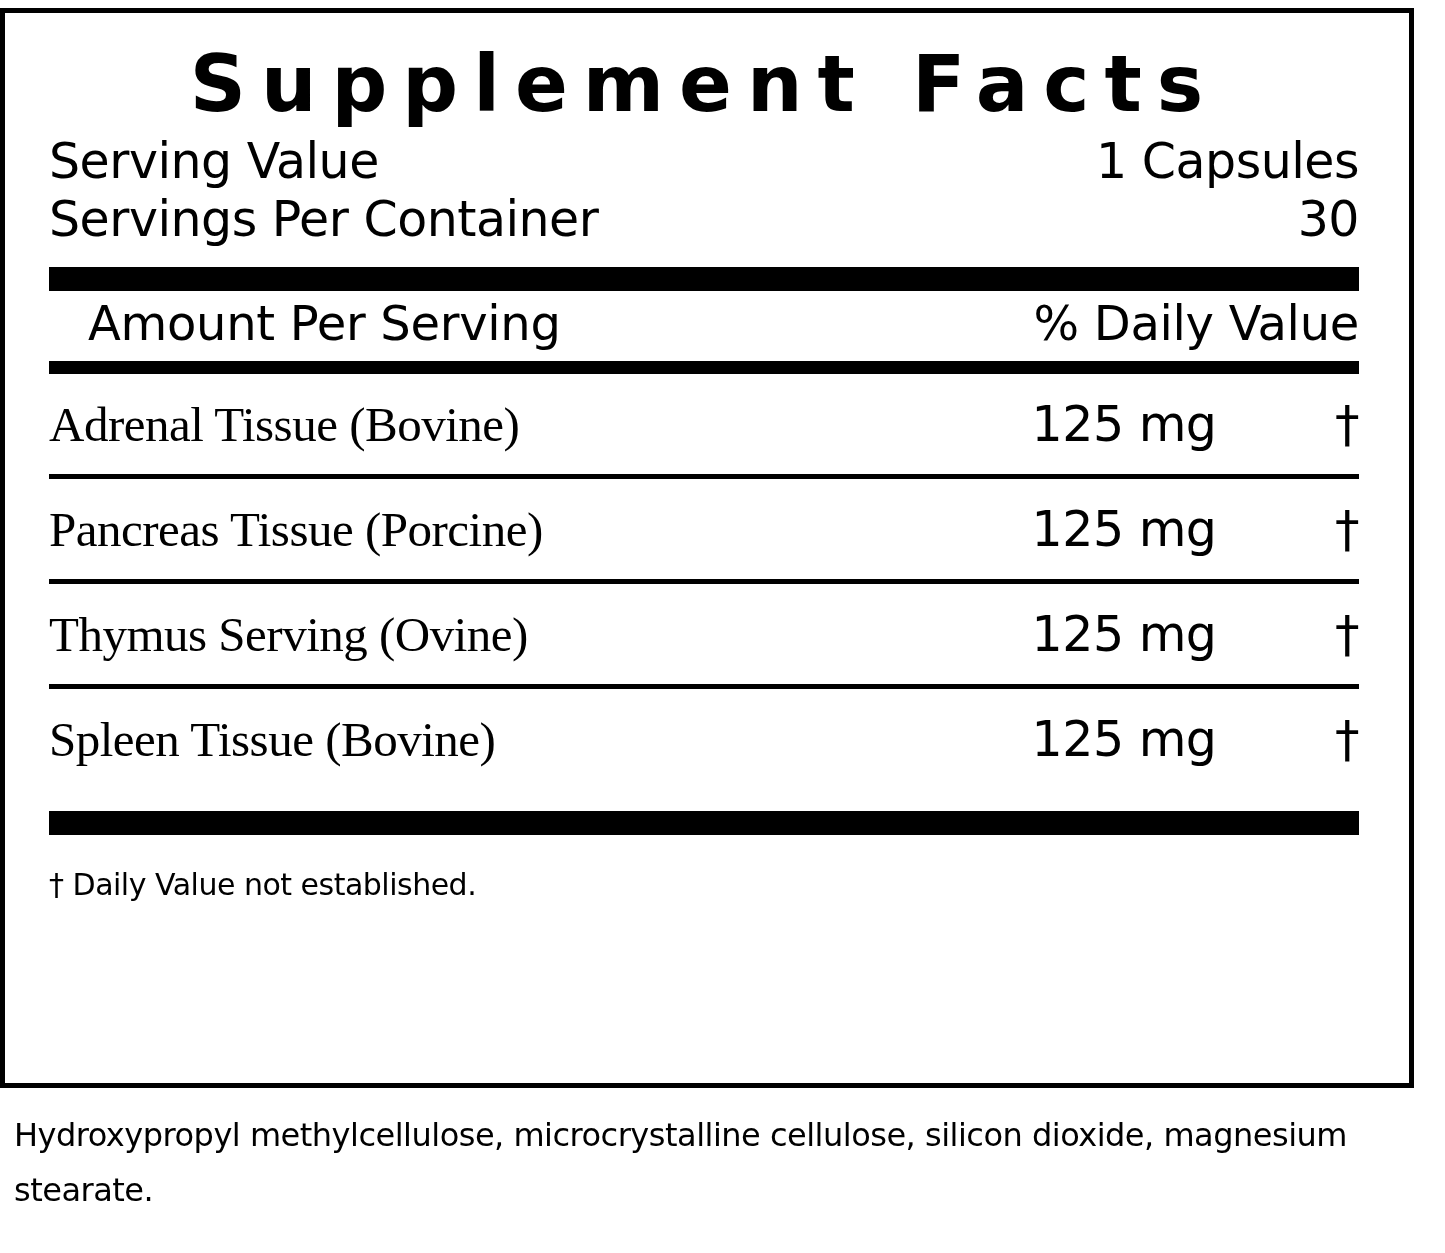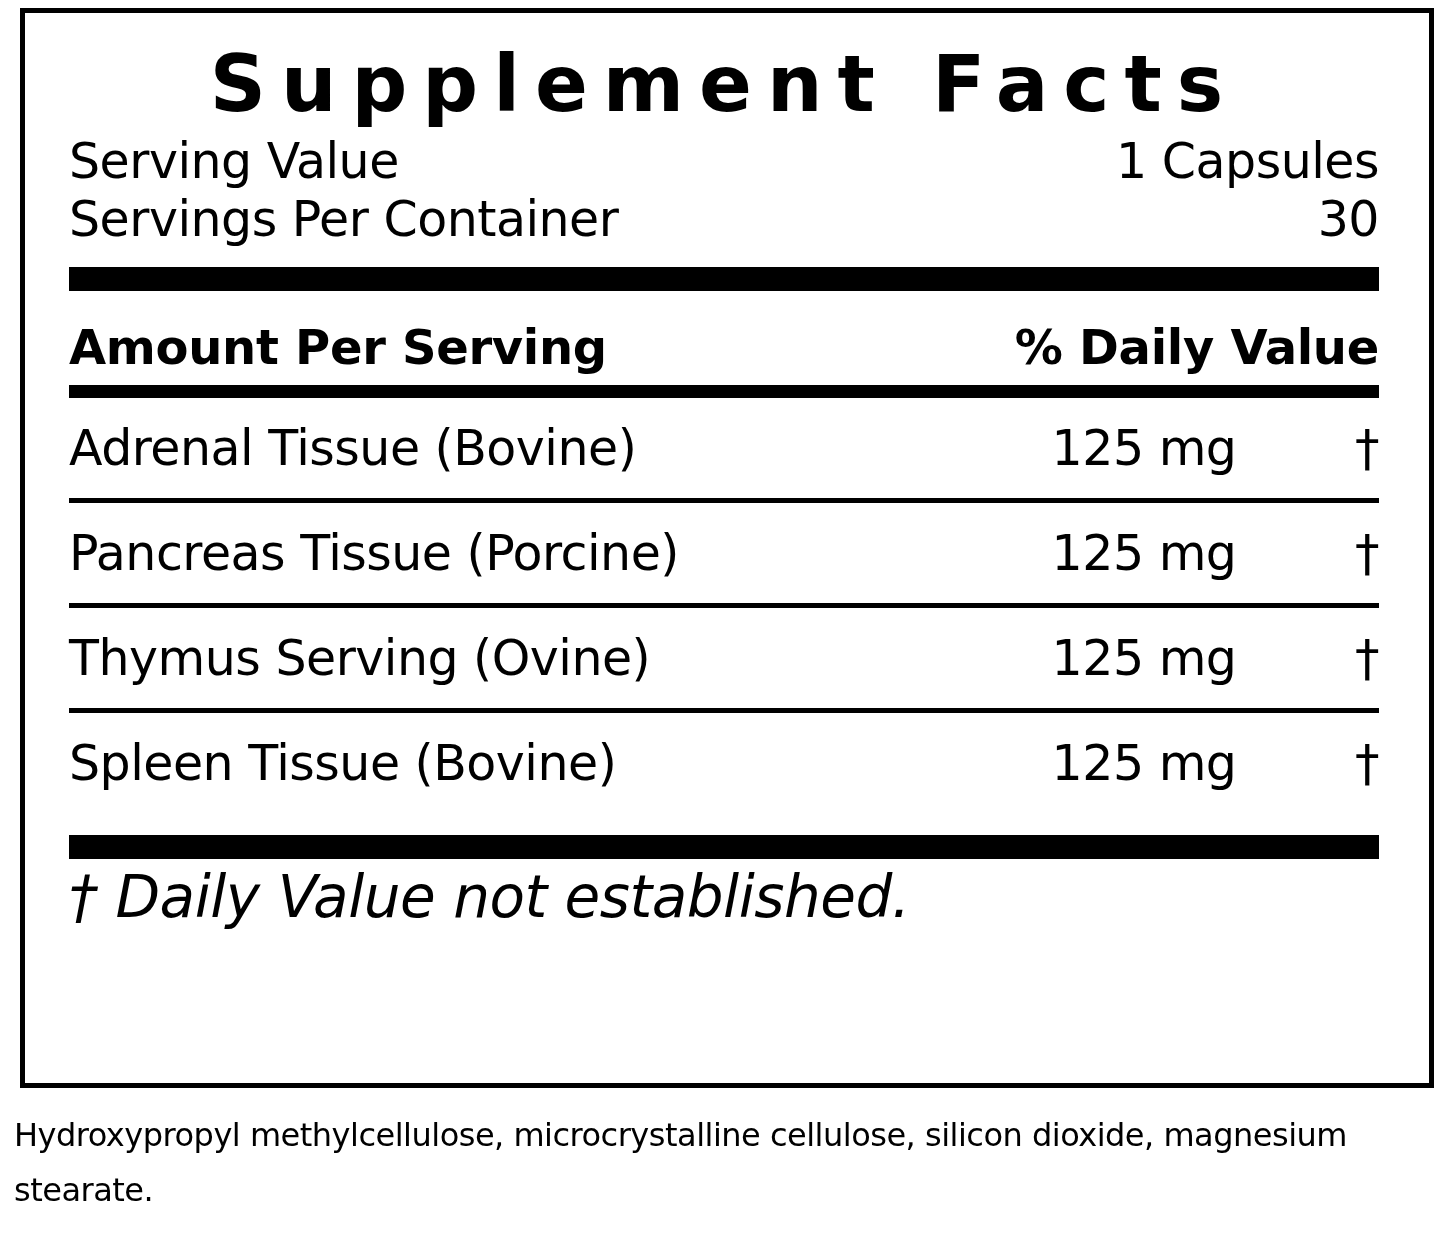--- a/index.html
+++ b/index.html
@@ -11,21 +11,21 @@
     width: 1445px;
     height: 1253px;
     font-family: "DejaVu Sans", sans-serif;
     color: #000000;
     position: relative;
     overflow: hidden;
   }
 
   .panel {
     position: absolute;
-    left: 20px;
+    left: 0;
     top: 8px;
     width: 1414px;
     height: 1080px;
     border: 5px solid #000000;
     box-sizing: border-box;
     background: #ffffff;
   }
 
   .inner {
     position: absolute;
@@ -76,56 +76,57 @@
     height: 5px;
     background: #000000;
   }
 
   .hdr-row {
     display: flex;
     justify-content: space-between;
     align-items: baseline;
     font-size: 48px;
     line-height: 56px;
-    font-weight: 700;
-    padding: 28px 0 10px 0;
+    font-weight: 400;
+    padding: 4px 0 10px 0;
     letter-spacing: -0.3px;
+    margin-left: 39px;
   }
 
   .ing-row {
     display: flex;
     align-items: baseline;
     font-size: 49px;
     line-height: 58px;
     font-weight: 400;
     padding: 22px 0 20px 0;
     letter-spacing: -0.5px;
   }
   .ing-name {
     flex: 1 1 auto;
     white-space: nowrap;
+    font-family: Liberation Serif, serif;
   }
   .ing-amt {
     width: 290px;
     text-align: center;
     white-space: nowrap;
   }
   .ing-dv {
     width: 90px;
     text-align: right;
     white-space: nowrap;
   }
 
   .footnote {
-    font-size: 58px;
+    font-size: 30px;
     line-height: 56px;
     font-weight: 400;
-    padding-top: 10px;
+    padding-top: 22px;
     letter-spacing: -0.5px;
-    font-style: italic;
   }
 
   .other {
     position: absolute;
     left: 14px;
     top: 1108px;
     width: 1400px;
     font-size: 32px;
     line-height: 55px;
     font-weight: 400;

